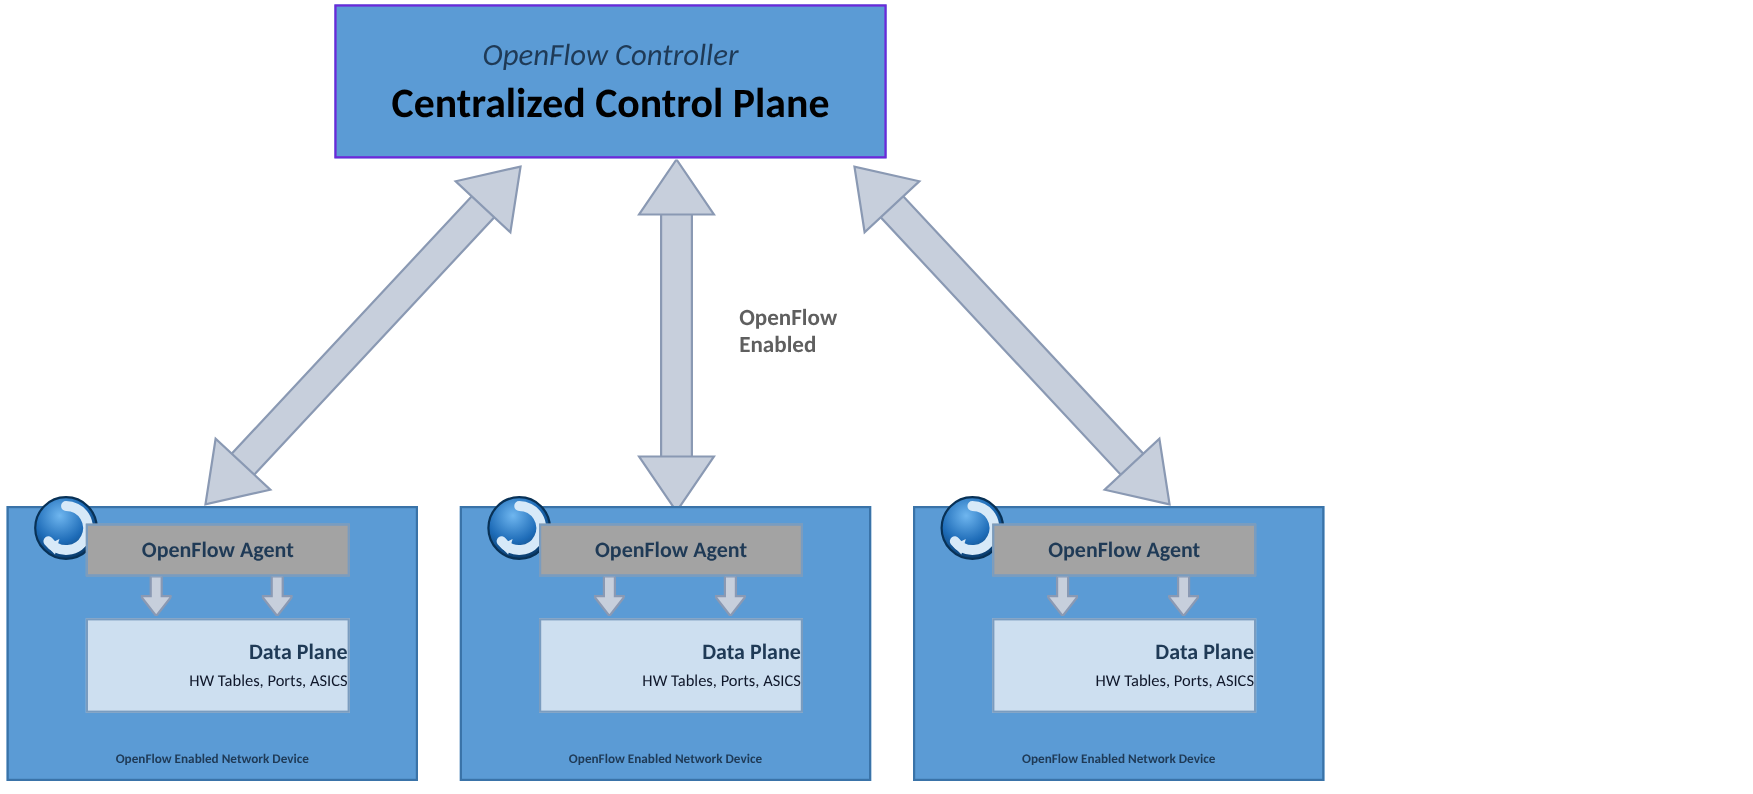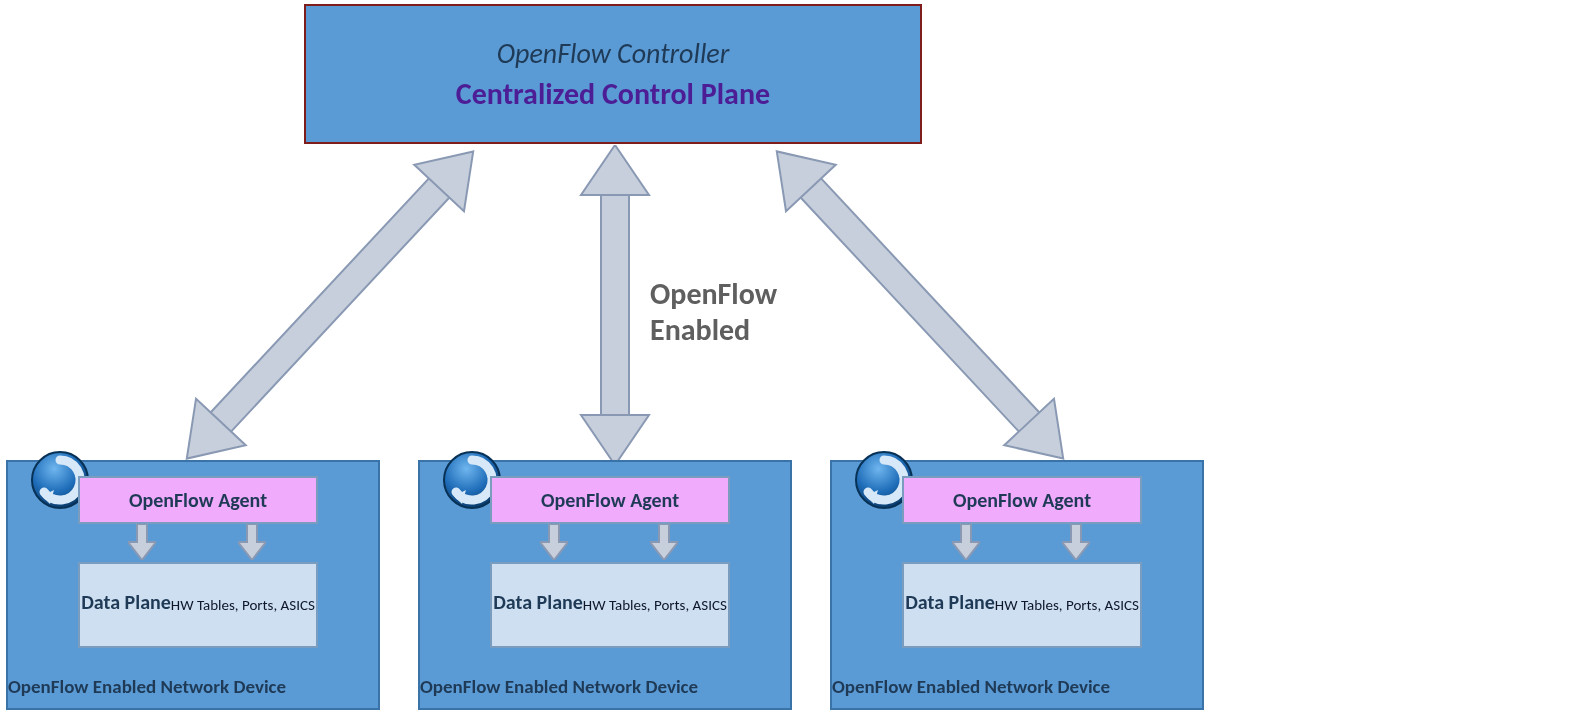--- a/index.html
+++ b/index.html
@@ -7,47 +7,47 @@
     font-family: Calibri, "Segoe UI", Arial, sans-serif;
     width: 1594px;
     height: 722px;
     position: relative;
     background: #fff;
   }
   .controller-box {
     position: absolute;
     left: 304px;
     top: 4px;
-    width: 618px;
+    width: 502px;
     height: 140px;
     background: #5b9bd5;
-    border: 2px solid #7f1d1d;
+    border: 2px solid #6d28d9;
     display: flex;
     flex-direction: column;
     align-items: center;
     justify-content: center;
   }
   .controller-title {
     font-style: italic;
     font-size: 28px;
     color: #1f3a56;
     font-weight: 500;
     margin-bottom: 4px;
   }
   .controller-subtitle {
     font-weight: bold;
-    font-size: 30px;
-    color: #4c1d95;
+    font-size: 38px;
+    color: #000000;
     text-align: center;
   }
   .protocol-label {
     position: absolute;
-    left: 650px;
+    left: 672px;
     top: 276px;
-    font-size: 30px;
+    font-size: 21px;
     font-weight: bold;
     color: #5f5f5f;
     line-height: 1.2;
   }
   .device-box {
     position: absolute;
     top: 460px;
     width: 374px;
     height: 250px;
     background: #5b9bd5;
@@ -61,59 +61,59 @@
     position: relative;
     width: 100%;
     height: 100%;
   }
   .agent-box {
     position: absolute;
     left: 70px;
     top: 14px;
     width: 240px;
     height: 48px;
-    background: #f0abfc;
+    background: #a3a3a3;
     border: 2px solid #7a9cbf;
     display: flex;
     align-items: center;
     justify-content: center;
     font-size: 20px;
     font-weight: bold;
     color: #1f3a56;
   }
   .dataplane-box {
     position: absolute;
     left: 70px;
     top: 100px;
     width: 240px;
     height: 86px;
     background: #cddff0;
     border: 2px solid #7a9cbf;
     display: flex;
-    flex-direction: row;
-    align-items: center;
+    flex-direction: column;
+    align-items: flex-end;
     justify-content: center;
   }
   .dataplane-title {
     font-size: 20px;
     font-weight: bold;
     color: #1f3a56;
     margin-bottom: 6px;
   }
   .dataplane-sub {
     font-size: 15px;
     color: #0f172a;
   }
   .device-label {
     position: absolute;
     left: 0;
     right: 0;
     bottom: 10px;
-    text-align: left;
-    font-size: 19px;
+    text-align: center;
+    font-size: 12px;
     font-weight: bold;
     color: #1f3a56;
   }
   .small-arrow {
     position: absolute;
     width: 28px;
     height: 36px;
   }
   .small-arrow svg { width: 100%; height: 100%; }
   .sa1 { left: 120px; top: 62px; }

